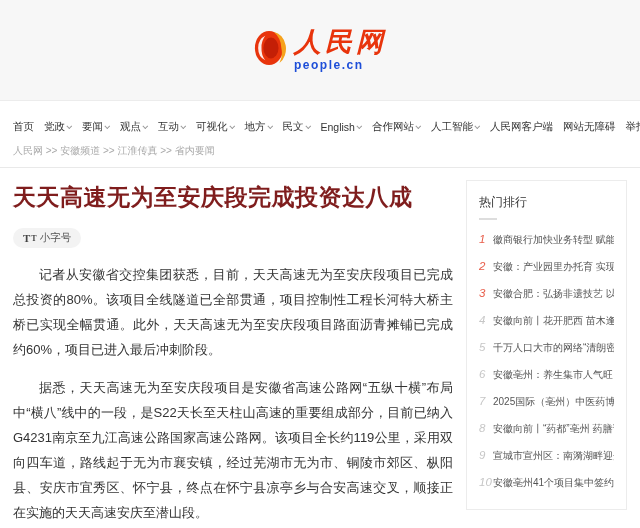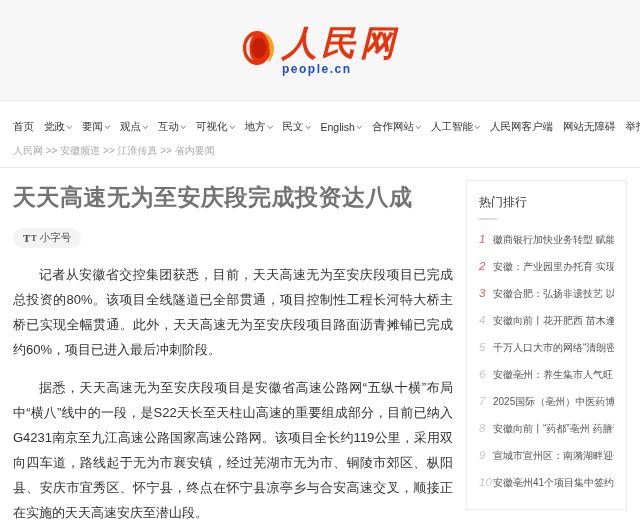--- a/index.html
+++ b/index.html
@@ -2,36 +2,36 @@
 <html><head>
 <meta charset="utf-8">
 <style>
   * { margin:0; padding:0; box-sizing:border-box; }
   html,body { width:640px; height:528px; overflow:hidden; background:#fff;
     font-family:"Liberation Sans","DejaVu Sans",sans-serif; }
   
   .header { height:100px; background:#f7f7f7; display:flex; align-items:center; justify-content:center; }
   .logo { display:flex; align-items:center; gap:7px; }
   .logo-txt { display:flex; flex-direction:column; align-items:flex-start; }
-  .logo-cn { color:#e8340c; font-size:35px; font-weight:bold; font-style:italic; letter-spacing:4px; line-height:1; }
+  .logo-cn { color:#e8340c; font-size:27px; font-weight:bold; font-style:italic; letter-spacing:4px; line-height:1; }
   .logo-en { color:#1d4ed8; font-size:12px; font-weight:bold; letter-spacing:1.5px; margin-top:2px; }
   
   .navbar { height:34px; background:#fff; border-top:1px solid #ececec; display:flex; align-items:flex-end; }
   .nav-items { display:flex; align-items:center; gap:10px; padding-left:13px; flex:1; white-space:nowrap; }
   .nav-item { font-size:10.5px; color:#333; cursor:pointer; display:inline-flex; align-items:center; }
   .chev { display:inline-block; width:4px; height:4px; border-left:1px solid #999; border-bottom:1px solid #999;
     transform:rotate(-45deg) translateY(-1px); margin-left:3px; }
   
   .breadcrumb { padding:10px 0 9px 13px; font-size:10px; color:#aaa; }
   .breadcrumb span { margin-right:3px; }
   .divider { border:none; border-top:1px solid #e9e9e9; }
   
   .main { display:flex; padding:12px 13px 0 13px; }
   .article { width:447px; margin-right:13px; }
-  .art-title { font-size:23px; font-weight:bold; color:#737373; letter-spacing:0.5px; margin-top:2px; }
+  .art-title { font-size:23px; font-weight:bold; color:#7f1d1d; letter-spacing:0.5px; margin-top:2px; }
   .meta-row { display:flex; align-items:center; margin-top:15px; }
   .meta-left { font-size:10.5px; color:#999; flex:1; }
   .meta-left b { color:#333; font-size:11px; }
   .fontsize-btn { background:#f3f3f3; border-radius:11px; padding:3px 10px; font-size:10.5px; color:#555;
     cursor:pointer; display:flex; align-items:center; gap:3px; }
   .fontsize-btn .tbig { font-size:11px; color:#444; font-weight:bold; font-family:"Liberation Serif",serif; }
   .fontsize-btn .tsmall { font-size:8px; color:#444; font-weight:bold; font-family:"Liberation Serif",serif; margin-left:-2px; }
   .art-body { margin-top:14px; }
   .art-body p { font-size:13px; color:#333; line-height:25px; text-indent:2em; text-align:justify; margin-bottom:13px; }
   

